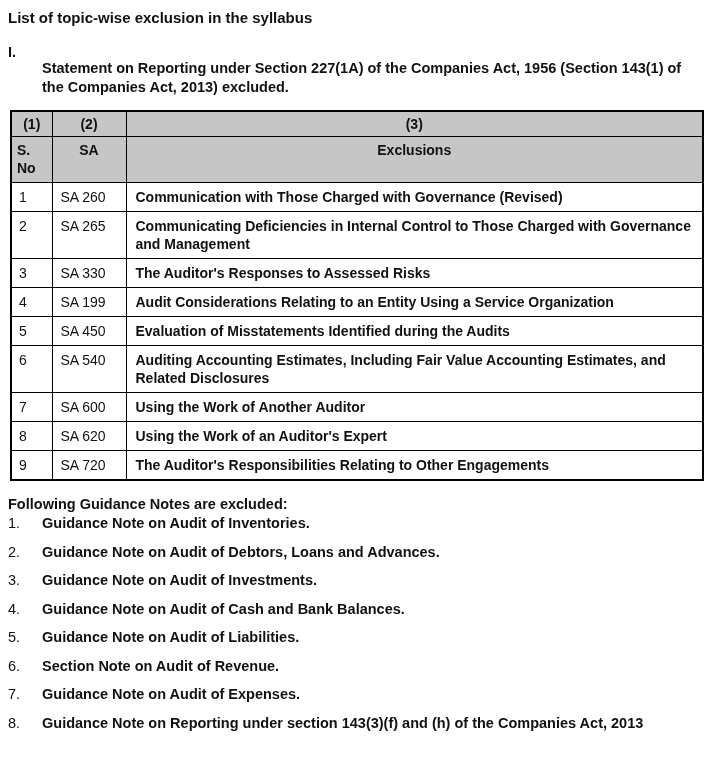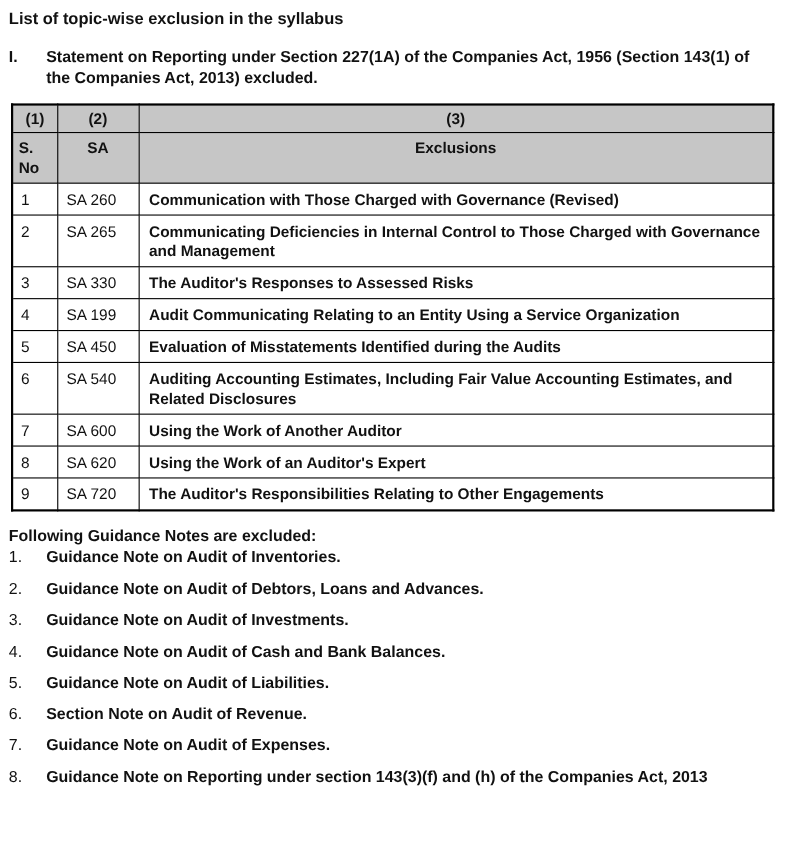--- a/index.html
+++ b/index.html
@@ -29,20 +29,21 @@
     font-weight: bold;
     line-height: 19px;
     margin-bottom: 13px;
   }
   .roman-item .marker {
     flex: 0 0 34px;
   }
   .roman-item .body {
     flex: 1 1 auto;
     padding-right: 4px;
+    margin-top: 16px;
   }
   table.exclusions {
     border-collapse: collapse;
     width: 694px;
     margin-left: 2px;
     margin-top: 11px;
     margin-bottom: 14px;
     border: 2px solid #000000;
   }
   table.exclusions td, table.exclusions th {
@@ -127,21 +128,21 @@
       <td class="c-excl">Communicating Deficiencies in Internal Control to Those Charged with Governance and Management</td>
     </tr>
     <tr>
       <td class="c-sno">3</td>
       <td class="c-sa">SA 330</td>
       <td class="c-excl">The Auditor's Responses to Assessed Risks</td>
     </tr>
     <tr>
       <td class="c-sno">4</td>
       <td class="c-sa">SA 199</td>
-      <td class="c-excl">Audit Communicating Relating to an Entity Using a Service Organization</td>
+      <td class="c-excl">Audit Considerations Relating to an Entity Using a Service Organization</td>
     </tr>
     <tr>
       <td class="c-sno">5</td>
       <td class="c-sa">SA 450</td>
       <td class="c-excl">Evaluation of Misstatements Identified during the Audits</td>
     </tr>
     <tr>
       <td class="c-sno">6</td>
       <td class="c-sa">SA 540</td>
       <td class="c-excl">Auditing Accounting Estimates, Including Fair Value Accounting Estimates, and Related Disclosures</td>

